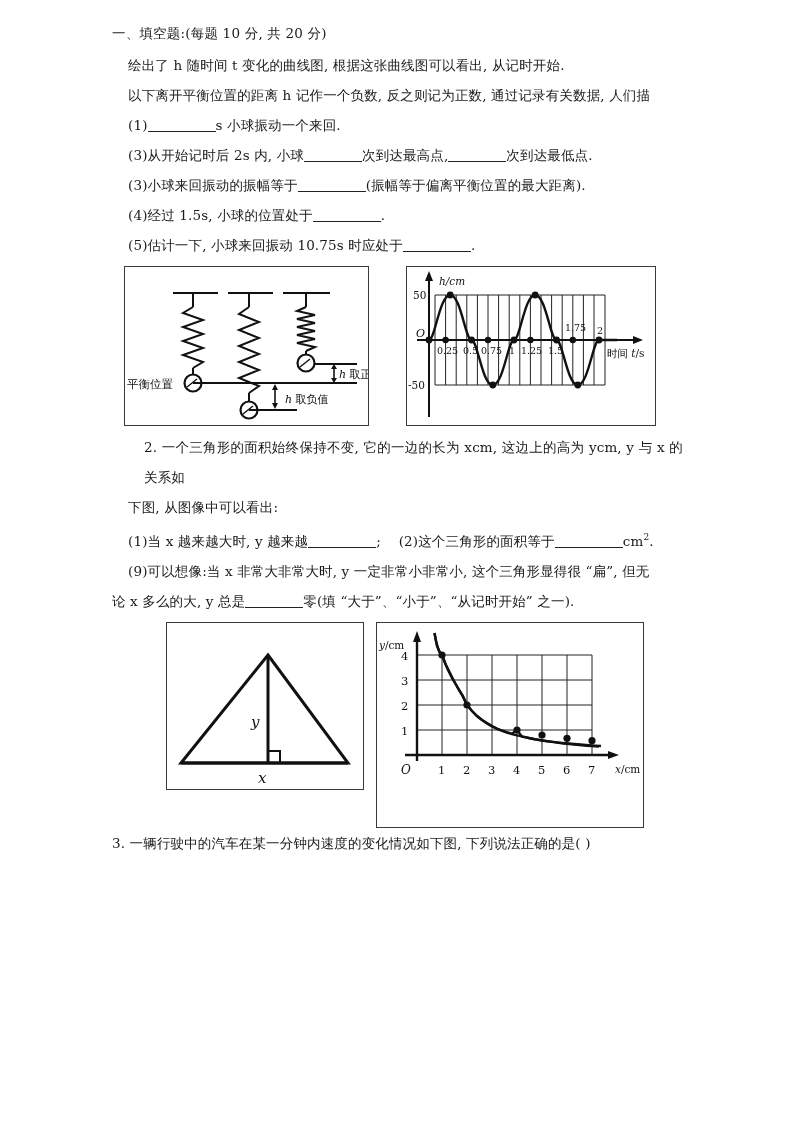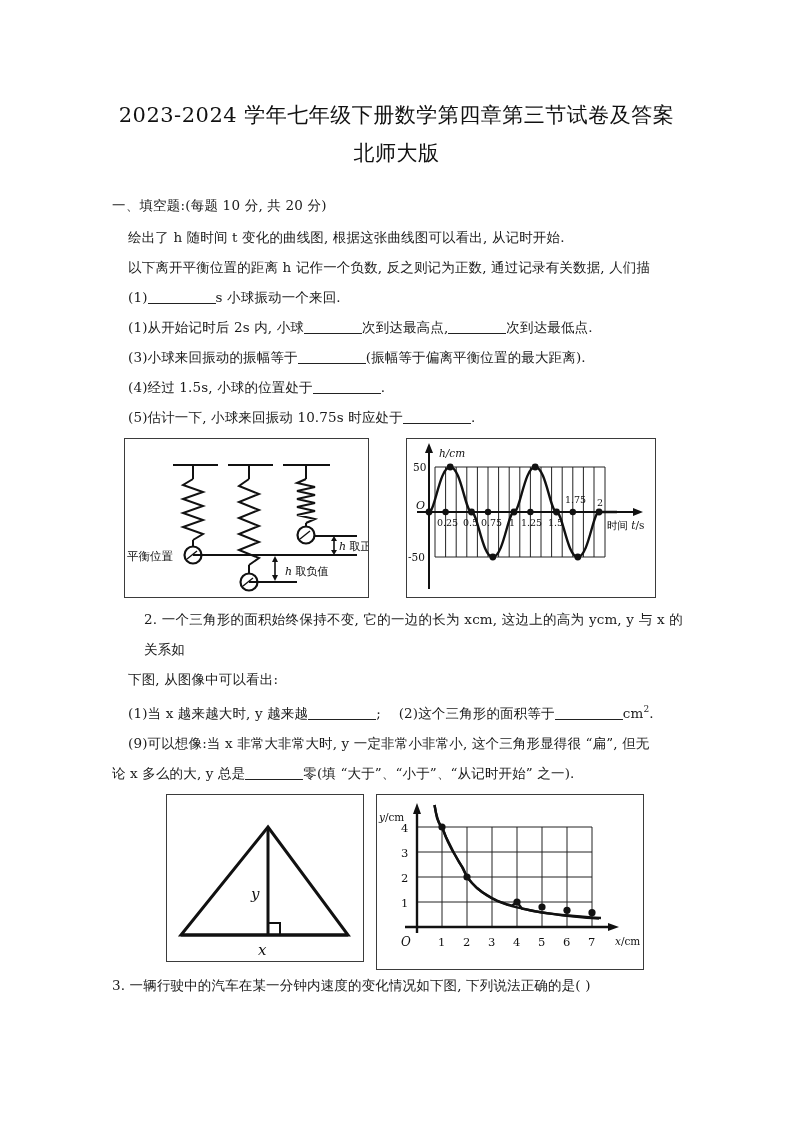--- a/index.html
+++ b/index.html
@@ -78,42 +78,41 @@
   }
   .fig-box {
     border: 1px solid #3b3b3b;
     box-sizing: border-box;
     position: relative;
     background: #fff;
   }
   .fig-spring { width: 245px; height: 160px; margin-left: 6px; }
   .fig-wave   { width: 250px; height: 160px; margin-left: 37px; }
   .fig-tri    { width: 198px; height: 168px; margin-left: 48px; }
-  .fig-hyp    { width: 268px; height: 176px; margin-left: 12px; }
+  .fig-hyp    { width: 268px; height: 206px; margin-left: 12px; }
 
   svg { display: block; }
   .sv-txt { font-family: "DejaVu Serif", "Liberation Serif", serif; }
 </style>
 </head>
 <body>
 
 <div class="page">
 
-  <h1 class="title">2023-2024 学年七年级下册数学第四章第三节试卷及答案北师大版</h1>
 
   <div class="body-block">
 
     <p class="sec-head">一、填空题:(每题 10 分, 共 20 分)</p>
 
     <p class="para indent1">绘出了 h 随时间 t 变化的曲线图, 根据这张曲线图可以看出, 从记时开始.</p>
     <p class="para indent1">以下离开平衡位置的距离 h 记作一个负数, 反之则记为正数, 通过记录有关数据, 人们描</p>
 
     <p class="sub"><span>(1)</span><span class="blank b-lg"></span><span>s 小球振动一个来回.</span></p>
 
-    <p class="sub"><span>(1)从开始记时后 2s 内, 小球</span><span class="blank b-md"></span><span>次到达最高点,</span><span class="blank b-md"></span><span>次到达最低点.</span></p>
+    <p class="sub"><span>(3)从开始记时后 2s 内, 小球</span><span class="blank b-md"></span><span>次到达最高点,</span><span class="blank b-md"></span><span>次到达最低点.</span></p>
 
     <p class="sub"><span>(3)小球来回振动的振幅等于</span><span class="blank b-lg"></span><span>(振幅等于偏离平衡位置的最大距离).</span></p>
 
     <p class="sub"><span>(4)经过 1.5s, 小球的位置处于</span><span class="blank b-lg"></span><span>.</span></p>
 
     <p class="sub"><span>(5)估计一下, 小球来回振动 10.75s 时应处于</span><span class="blank b-lg"></span><span>.</span></p>
 
     <div class="fig-row">
 
       <div class="fig-box fig-spring">

